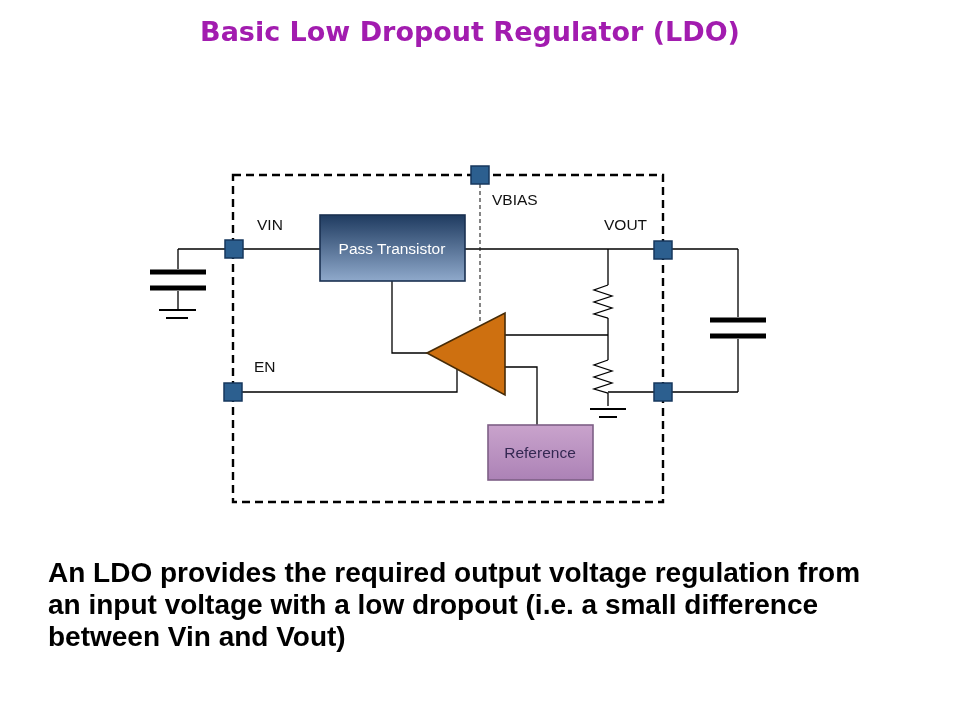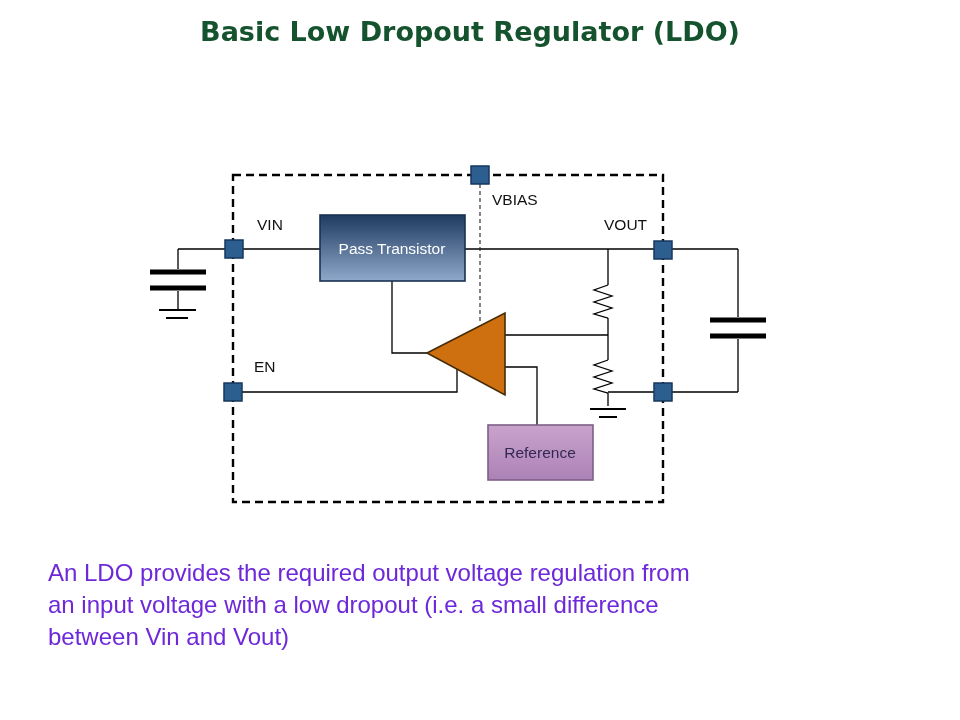--- a/index.html
+++ b/index.html
@@ -4,26 +4,26 @@
 <style>
   html,body{margin:0;padding:0;}
   body{
     width:960px;height:720px;background:#ffffff;overflow:hidden;
     font-family:"Liberation Sans",sans-serif;position:relative;
   }
   .slide{position:absolute;inset:0;width:960px;height:720px;background:#ffffff;}
   .title{
     position:absolute;top:16px;left:0;width:940px;text-align:center;
     font-family:"DejaVu Sans",sans-serif;font-weight:700;font-size:27px;
-    color:#14532d;letter-spacing:0px;
+    color:#a21caf;letter-spacing:0px;
   }
   .diagram-svg{position:absolute;left:0;top:0;}
   .description{
     position:absolute;left:48px;top:557px;width:880px;
-    font-size:24px;line-height:32px;color:#6d28d9;white-space:pre-line;
+    font-size:28px;line-height:32px;color:#000000;white-space:pre-line;font-weight:bold;
   }
   svg text{font-family:"Liberation Sans",sans-serif;}
   .pin-label{font-size:15.5px;fill:#111111;}
   .block-label{font-size:15.5px;}
 </style>
 </head>
 <body>
 
 <div class="slide">
 

